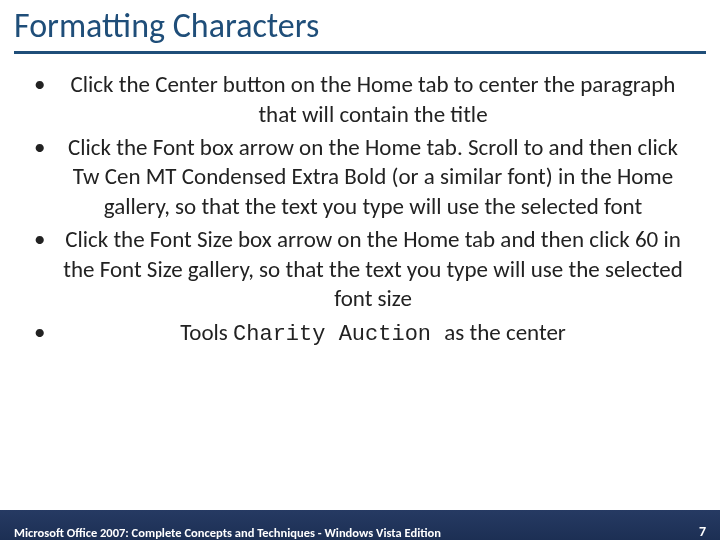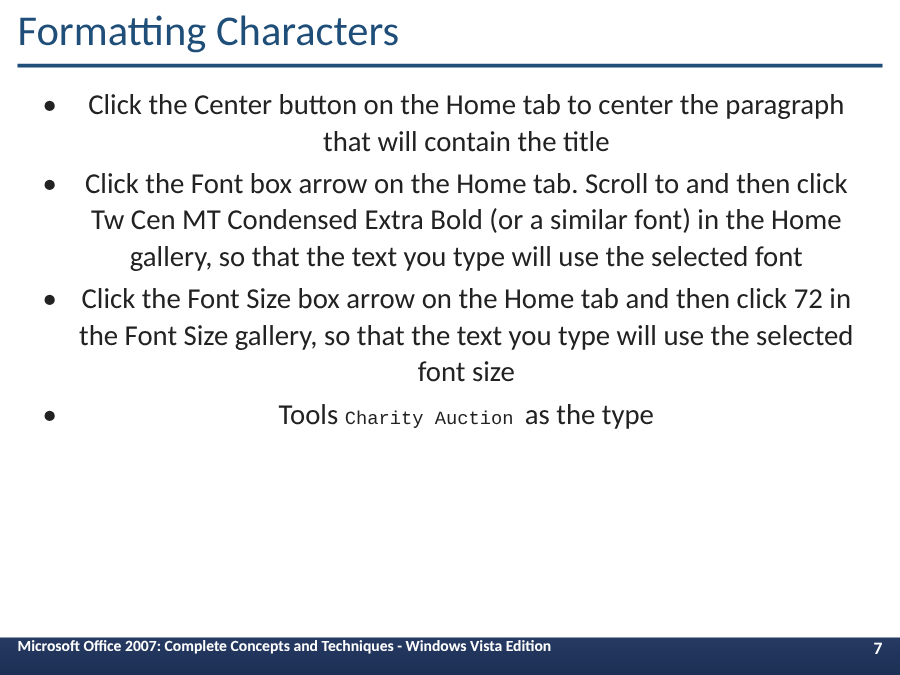--- a/index.html
+++ b/index.html
@@ -53,32 +53,32 @@
   ul.bullets > li::before {
     content: "•";
     position: absolute;
     left: 4px;
     top: 0;
     color: #222;
     font-size: 23px;
   }
   .mono {
     font-family: "Courier New", Courier, monospace;
-    font-size: 15px;
+    font-size: 22px;
     margin-top: 40px;
   }
   .footer {
     position: absolute;
     left: 0;
     right: 0;
     bottom: 0;
     height: 30px;
     background: linear-gradient(#263a63, #1c2f54);
     display: flex;
-    align-items: flex-start;
+    align-items: flex-end;
     justify-content: space-between;
     padding: 0 14px;
     box-sizing: border-box;
     color: #fff;
     z-index: 2;
   }
   .footer-ghost {
     position: absolute;
     left: 0;
     right: 0;
@@ -118,24 +118,24 @@
 
   <div class="body-area">
     <ul class="bullets">
       <li>
         <span>Click the Center button on the Home tab to center the paragraph that will contain the title</span>
       </li>
       <li>
         <span>Click the Font box arrow on the Home tab. Scroll to and then click Tw Cen MT Condensed Extra Bold (or a similar font) in the Home gallery, so that the text you type will use the selected font</span>
       </li>
       <li>
-        <span>Click the Font Size box arrow on the Home tab and then click 72 in the Font Size gallery, so that the text you type will use the selected font size</span>
+        <span>Click the Font Size box arrow on the Home tab and then click 60 in the Font Size gallery, so that the text you type will use the selected font size</span>
       </li>
       <li>
-        <span>Tools </span><span class="mono">Charity Auction </span><span>as the type</span>
+        <span>Tools </span><span class="mono">Charity Auction </span><span>as the center</span>
       </li>
     </ul>
   </div>
 
   <div class="footer-ghost">
     <span>ord</span>
     <span>Picture Tools</span>
     <span>Ta</span>
   </div>
 

